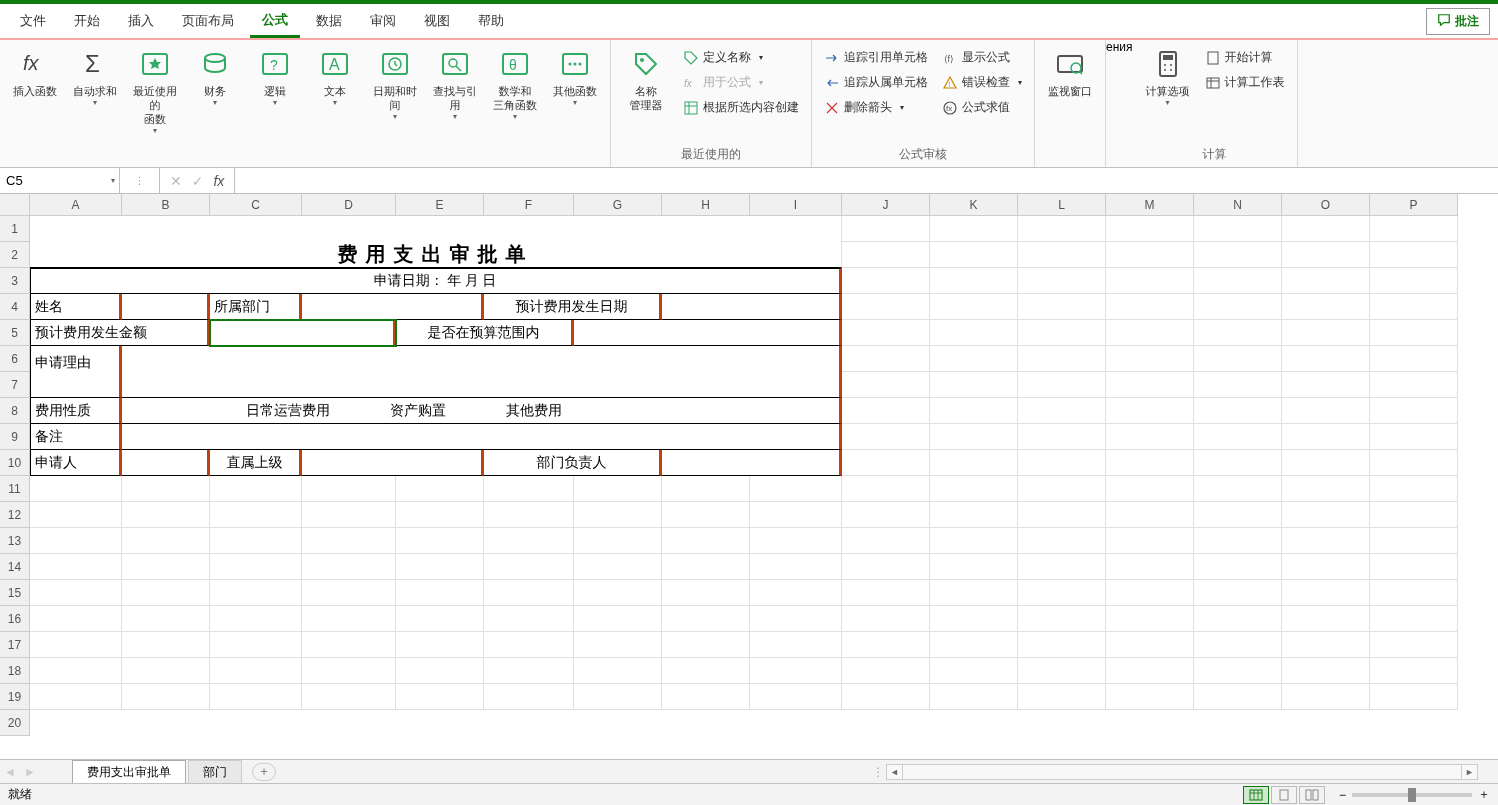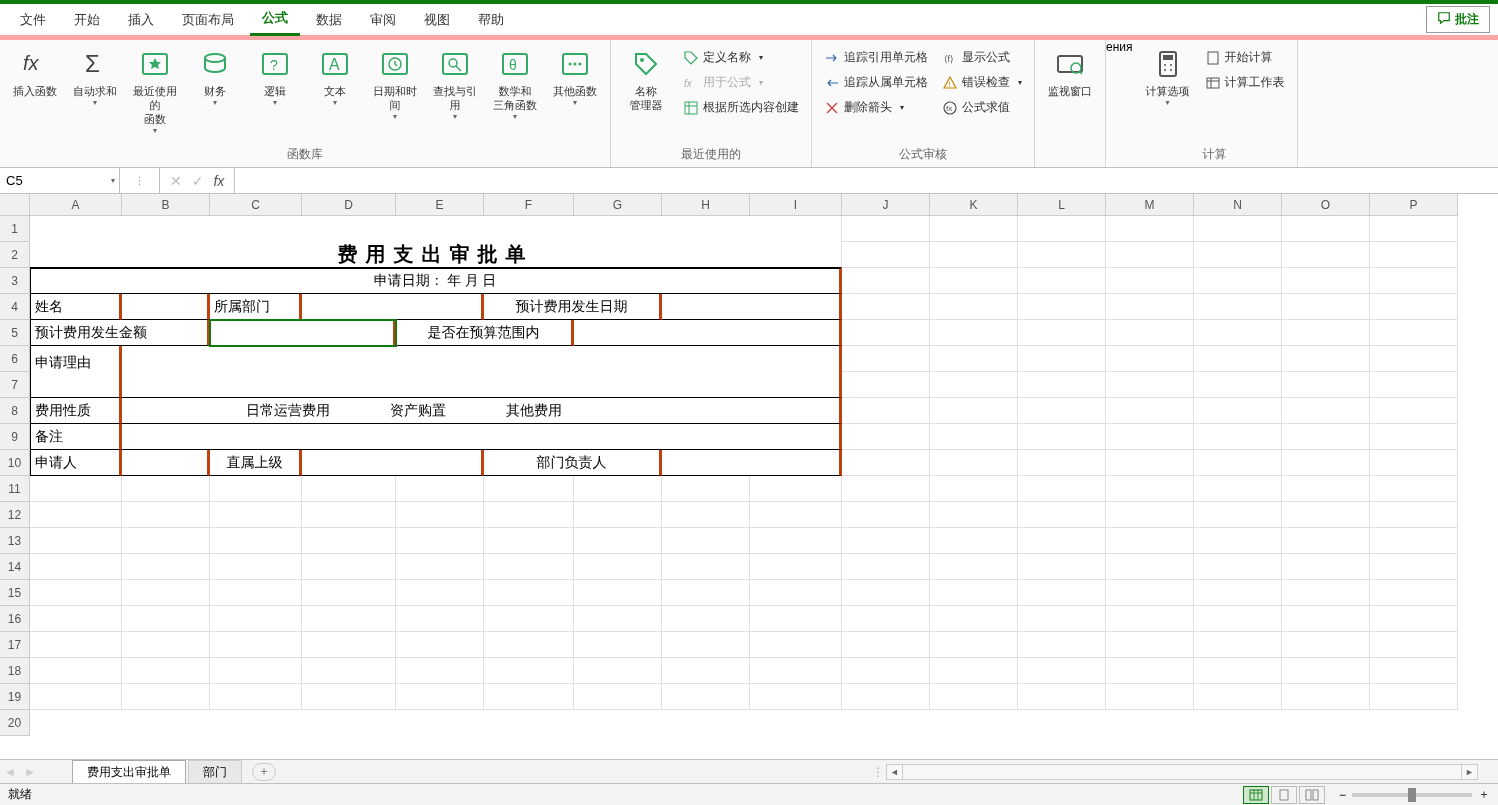--- a/index.html
+++ b/index.html
@@ -3,21 +3,21 @@
 <meta charset="utf-8">
 <style>
 * { margin: 0; padding: 0; box-sizing: border-box; }
 body { font-family: "Microsoft YaHei", SimSun, sans-serif; font-size: 12px; background: #fff; overflow: hidden; }
 .app { width: 1498px; height: 805px; display: flex; flex-direction: column; }
 
 
 .titlebar { height: 4px; background: #0f7b0f; }
 
 
-.menubar { height: 36px; display: flex; align-items: center; padding: 0 8px; border-bottom: 5px solid #fca5a5; gap: 4px; }
+.menubar { height: 36px; display: flex; align-items: center; padding: 0 8px; border-bottom: 2px solid #fca5a5; gap: 4px; }
 .menuitem { padding: 6px 12px; cursor: pointer; font-size: 13px; color: #333; }
 .menuitem.active { font-weight: bold; border-bottom: 3px solid #0f7b0f; color: #0f7b0f; }
 .spacer { flex: 1; }
 .annotate-btn { border: 1px solid #999; padding: 4px 10px; font-size: 12px; color: #0f7b0f; font-weight: bold; display: flex; align-items: center; gap: 4px; }
 .annotate-btn svg { width: 14px; height: 14px; }
 
 
 .ribbon { height: 128px; display: flex; border-bottom: 1px solid #c0c0c0; background: #fafafa; }
 .rgroup { display: flex; flex-direction: column; border-right: 1px solid #d8d8d8; padding: 4px 6px 2px; }
 .rgroup-body { flex: 1; display: flex; align-items: flex-start; gap: 2px; }
@@ -211,21 +211,20 @@
                 <rect x="4" y="6" width="24" height="20" rx="2" fill="none" stroke="#3a6" stroke-width="2"></rect>
                 <circle cx="11" cy="16" r="1.5" fill="#3a6"></circle>
                 <circle cx="16" cy="16" r="1.5" fill="#3a6"></circle>
                 <circle cx="21" cy="16" r="1.5" fill="#3a6"></circle>
               </svg>
             </div>
           <div class="lbl">其他函数</div>
           <div class="dd">▾</div>
         </div>
       </div>
-      <div class="rgroup-label">函数库</div>
     </div>
 
     <div class="rgroup">
       <div class="rgroup-body">
         <div class="bigbtn">
           <div class="ico">
               <svg viewBox="0 0 32 32">
                 <path d="M6 6h10l10 10-10 10L6 16z" fill="none" stroke="#3a6" stroke-width="2"></path>
                 <circle cx="12" cy="12" r="2" fill="#3a6"></circle>
               </svg>

